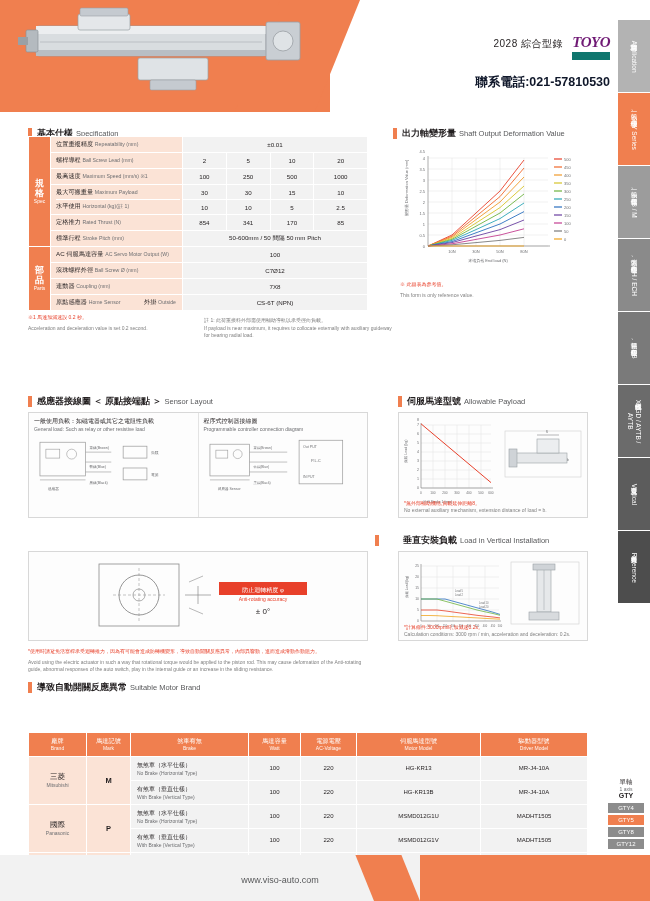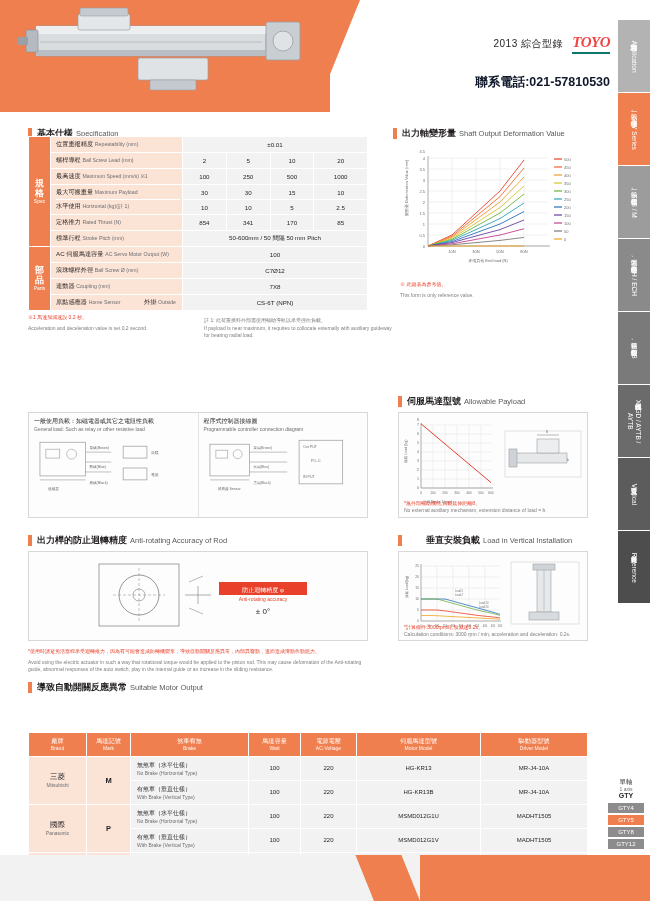--- a/index.html
+++ b/index.html
@@ -30,23 +30,23 @@
   .product-img {
     position:absolute; left:18px; top:6px; width:300px; height:98px;
   }
   .year-line {
     position:absolute; right:40px; top:34px;
     font-size:10px; letter-spacing:0.5px; color:#231f20;
   }
   .toyo-logo {
     font-family:"Liberation Serif", serif;
     font-style: italic; font-weight:bold; font-size:15px;
-    color:#ef4444; letter-spacing:-0.5px;
+    color:#701a75; letter-spacing:-0.5px;
     display:inline-block; margin-left:6px;
-    border-bottom: 2px solid #0f766e;
+    border-bottom: 8px solid #0f766e;
     padding-bottom:1px;
   }
   .contact-line {
     position:absolute; right:40px; top:74px;
     font-size:12.5px; color:#0f172a; font-weight:bold;
   }
 
   
   .side-tabs {
     position:absolute; right:0; top:20px; width:32px;
@@ -171,21 +171,21 @@
       <rect x="60" y="8" width="52" height="16" rx="2" fill="#e4e7ea" stroke="#9aa0a5" stroke-width="0.7"></rect>
       <rect x="62" y="2" width="48" height="8" rx="1.5" fill="#c5cad0" stroke="#9aa0a5" stroke-width="0.6"></rect>
       <rect x="120" y="52" width="70" height="22" rx="2" fill="#dfe3e6" stroke="#9aa0a5" stroke-width="0.7"></rect>
       <rect x="132" y="74" width="46" height="10" rx="1.5" fill="#c5cad0" stroke="#9aa0a5" stroke-width="0.6"></rect>
       <circle cx="265" cy="35" r="10" fill="#dfe3e6" stroke="#9aa0a5" stroke-width="0.8"></circle>
       <line x1="22" y1="36" x2="244" y2="36" stroke="#a7adb3" stroke-width="0.6"></line>
     </g>
   </svg>
 
   <div class="year-line">
-    <span>2013  綜合型錄</span>
+    <span>2028  綜合型錄</span>
     <span class="toyo-logo">TOYO</span>
   </div>
   <div class="contact-line">聯系電話:021-57810530</div>
 
   <div class="side-tabs">
     <div class="side-tab st0">選用說明 Application</div>
     <div class="side-tab st1">一般、環保仕樣 GTY Series</div>
     <div class="side-tab st2">一般、長壽仕樣 ETB / M</div>
     <div class="side-tab st3">薄型、耐塵仕樣 GCH / ECH</div>
     <div class="side-tab st4">輕量、耐塵仕樣 ECB</div>
@@ -369,20 +369,23 @@
         <line x1="156" y1="85" x2="164" y2="85" stroke="#7a7a7a" stroke-width="1.2"></line>
           <text x="166" y="86.5">50</text>
         <line x1="156" y1="93" x2="164" y2="93" stroke="#f0a41e" stroke-width="1.2"></line>
           <text x="166" y="94.5">0</text>
       </g>
     </svg>
     <div class="note-line red" style="margin-left:2px;">※ 此圖表為參考值。</div>
     <div class="note-line" style="margin-left:2px;">This form is only reference value.</div>
   </div>
 
+  <div class="sec-title" style="left:28px; top:395px;">
+    <span>感應器接線圖 ＜ 原點接端點 ＞</span><span class="en">Sensor Layout</span>
+  </div>
 
   <div class="panel" style="left:28px; top:412px; width:340px; height:106px;">
     <div style="display:flex; height:100%;">
       <div style="flex:1; padding:4px 5px; border-right:1px solid #e3e3e3;">
         <div class="sub-h">
           <span>一般使用負載：如磁電器或其它之電阻性負載</span>
         </div>
         <div class="sub-h en" style="color:#6d6e71; font-size:5px;">General load: Such as relay or other resistive load</div>
         <svg viewBox="0 0 160 70" width="100%" height="70">
           <rect x="6" y="10" width="46" height="34" fill="none" stroke="#999" stroke-width="0.7"></rect>
@@ -474,23 +477,20 @@
       <rect x="138" y="26" width="22" height="14" fill="#eceef0" stroke="#9aa0a5" stroke-width="0.6"></rect>
       <line x1="138" y1="22" x2="160" y2="22" stroke="#6d6e71" stroke-width="0.5"></line>
       <text x="148" y="20" font-size="3.4" fill="#6d6e71" text-anchor="middle">S</text>
       <text x="168" y="48" font-size="3.4" fill="#6d6e71">b</text>
       <text x="24" y="90" font-size="3.4" fill="#6d6e71">行程 Stroke 1 (mm)</text>
     </svg>
     <div class="note-line red" style="position:absolute; left:5px; bottom:10px;">*無外部輔助機構,負載延伸距離8。</div>
     <div class="note-line" style="position:absolute; left:5px; bottom:3px;">No external auxiliary mechanism, extension distance of load = b.</div>
   </div>
 
-  <div class="sec-title" style="left:28px; top:534px;">
-    <span>出力桿的防止迴轉精度</span><span class="en">Anti-rotating Accuracy of Rod</span>
-  </div>
 
   <div class="panel" style="left:28px; top:551px; width:340px; height:90px;">
     <svg viewBox="0 0 340 90" width="340" height="90">
       <rect x="70" y="12" width="80" height="62" fill="none" stroke="#8a8a8a" stroke-width="0.8"></rect>
       <circle cx="110" cy="43" r="20" fill="none" stroke="#8a8a8a" stroke-width="0.9"></circle>
       <circle cx="110" cy="43" r="6" fill="none" stroke="#8a8a8a" stroke-width="0.7"></circle>
       <line x1="110" y1="16" x2="110" y2="70" stroke="#8a8a8a" stroke-width="0.5" stroke-dasharray="3,2"></line>
       <line x1="84" y1="43" x2="136" y2="43" stroke="#8a8a8a" stroke-width="0.5" stroke-dasharray="3,2"></line>
       <path d="M156 43 h26" stroke="#8a8a8a" stroke-width="0.7"></path>
       <path d="M169 34 v18" stroke="#8a8a8a" stroke-width="0.7"></path>
@@ -500,21 +500,21 @@
       <text x="234" y="39.5" font-size="6" fill="#ffffff" text-anchor="middle">防止迴轉精度 φ</text>
       <text x="234" y="49" font-size="5" fill="#e8402a" text-anchor="middle">Anti-rotating accuracy</text>
       <text x="234" y="62" font-size="8" fill="#231f20" text-anchor="middle">± 0°</text>
     </svg>
   </div>
   <div style="position:absolute; left:28px; top:645px; width:340px;">
     <div class="note-line red">*使用時請避免活塞桿承受迴轉推力，因為有可能會造成防轉機變形，導致自動開關反應異常，內部異響動，進而造成滑動作動阻力。</div>
     <div class="note-line">Avoid using the electric actuator in such a way that rotational torque would be applied to the piston rod. This may cause deformation of the Anti-rotating guide, abnormal responses of the auto switch, play in the internal guide or an increase in the sliding resistance.</div>
   </div>
 
-  <div class="sec-title" style="left:398px; top:534px;padding-left:28px;">
+  <div class="sec-title" style="left:375px; top:534px;padding-left:28px;">
     <span>垂直安裝負載</span><span class="en">Load in Vertical Installation</span>
   </div>
 
   <div class="panel" style="left:398px; top:551px; width:190px; height:90px;">
     <svg viewBox="0 0 190 90" width="190" height="90">
       <g stroke="#e2e2e2" stroke-width="0.5">
         <line x1="22" y1="14" x2="100" y2="14"></line>
           <line x1="22" y1="25" x2="100" y2="25"></line>
         <line x1="22" y1="36" x2="100" y2="36"></line>
           <line x1="22" y1="47" x2="100" y2="47"></line>
@@ -565,21 +565,21 @@
       <rect x="138" y="16" width="14" height="44" fill="#e6e8ea" stroke="#9aa0a5" stroke-width="0.6"></rect>
       <rect x="134" y="12" width="22" height="6" fill="#cfd3d7" stroke="#9aa0a5" stroke-width="0.6"></rect>
       <rect x="130" y="60" width="30" height="8" fill="#d8dbde" stroke="#9aa0a5" stroke-width="0.6"></rect>
       <line x1="145" y1="18" x2="145" y2="58" stroke="#9aa0a5" stroke-width="0.5"></line>
     </svg>
     <div class="note-line red" style="position:absolute; left:5px; bottom:9px;">*計算條件:3000rpm時,加減速0.2s。</div>
     <div class="note-line" style="position:absolute; left:5px; bottom:2px;">Calculation conditions: 3000 rpm / min, acceleration and deceleration: 0.2s.</div>
   </div>
 
   <div class="sec-title" style="left:28px; top:681px;">
-    <span>導致自動開關反應異常</span><span class="en">Suitable Motor Output</span>
+    <span>導致自動開關反應異常</span><span class="en">Suitable Motor Brand</span>
   </div>
 
   <div class="motor-wrap">
     <table class="motor">
       <tbody>
           <tr>
         <th style="width:58px;"><span>廠牌</span><span class="en">Brand</span></th>
         <th style="width:44px;"><span>馬達記號</span><span class="en">Mark</span></th>
         <th style="width:118px;"><span>煞車有無</span><span class="en">Brake</span></th>
         <th style="width:52px;"><span>馬達容量</span><span class="en">Watt</span></th>
@@ -650,14 +650,15 @@
     </div>
     <div class="axis-tag">GTY4</div>
     <div class="axis-tag on">GTY5</div>
     <div class="axis-tag">GTY8</div>
     <div class="axis-tag">GTY12</div>
   </div>
 
   <div class="footer-band"></div>
   <div class="footer-orange"></div>
   <div class="footer-diag"></div>
+  <div class="footer-url">www.viso-auto.com</div>
 
 </div>
 
 </body></html>

